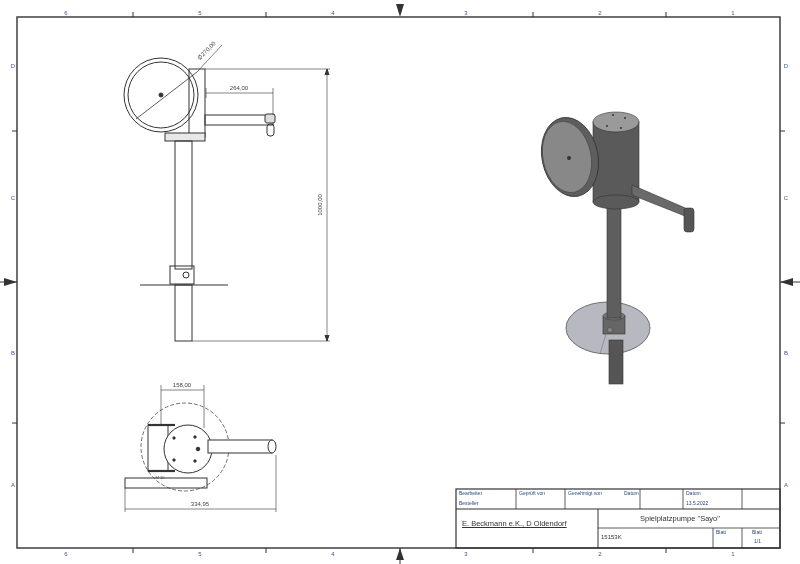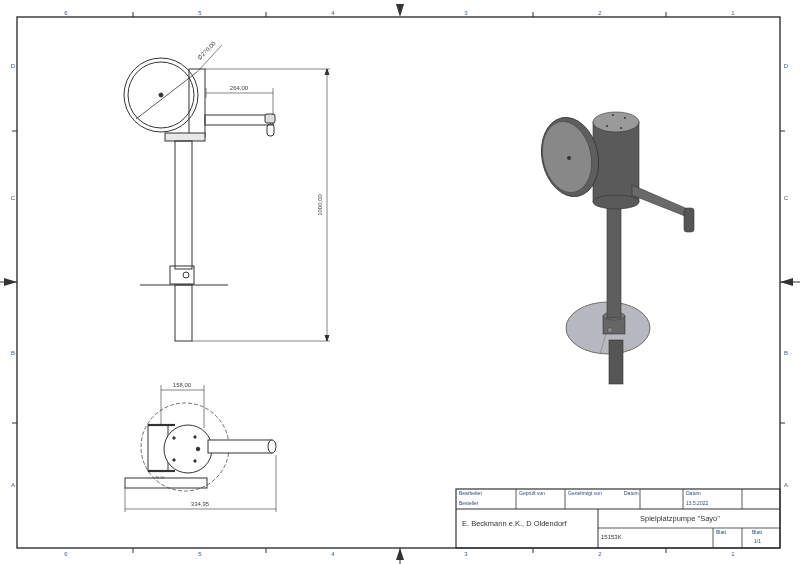--- a/index.html
+++ b/index.html
@@ -187,19 +187,19 @@
 
   
   <div class="tb-text tb-small" style="left:459px; top:490px;">Bearbeitet</div>
   <div class="tb-text tb-small" style="left:459px; top:500px;">Besteller</div>
   <div class="tb-text tb-small" style="left:519px; top:490px;">Geprüft von</div>
   <div class="tb-text tb-small" style="left:568px; top:490px;">Genehmigt von</div>
   <div class="tb-text tb-small" style="left:624px; top:490px;">Datum</div>
   <div class="tb-text tb-small" style="left:686px; top:490px;">Datum</div>
   <div class="tb-text tb-small" style="left:686px; top:500px;">13.5.2022</div>
 
-  <div class="tb-text tb-main" style="left:462px; top:519px;">E. Beckmann e.K., D Oldendorf</div>
+  <div class="tb-text tb-main" style="left:462px; top:519px;text-decoration:underline;">E. Beckmann e.K., D Oldendorf</div>
   <div class="tb-text tb-main" style="left:640px; top:514px;">Spielplatzpumpe "Sayo"</div>
   <div class="tb-text tb-main" style="left:601px; top:534px; font-size:6px;">15153K</div>
   <div class="tb-text tb-small" style="left:716px; top:529px;">Blatt</div>
   <div class="tb-text tb-small" style="left:752px; top:529px;">Blatt</div>
   <div class="tb-text tb-small" style="left:754px; top:538px;">1/1</div>
 </div>
 
 </body></html>

